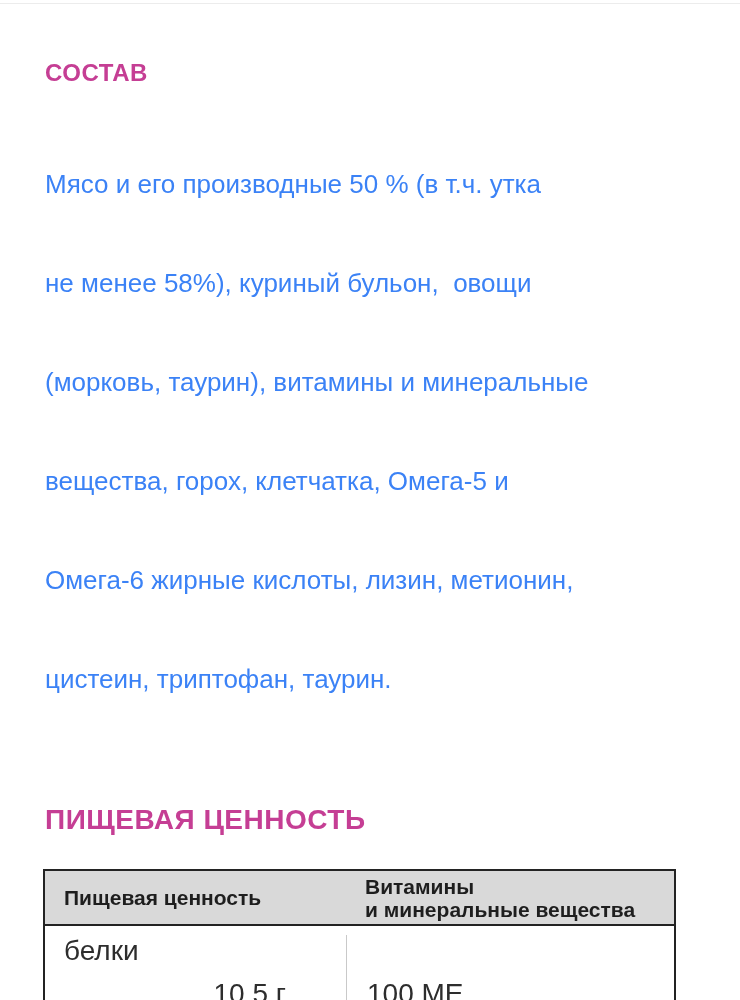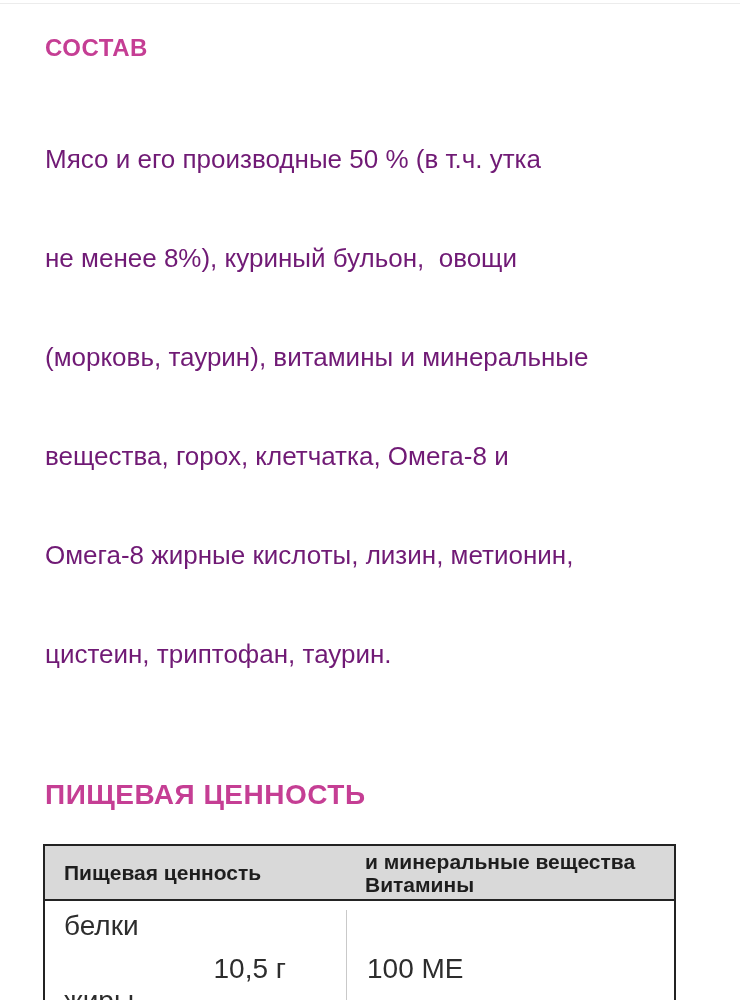--- a/index.html
+++ b/index.html
@@ -18,28 +18,28 @@
     background: #ececec;
   }
   .content { padding: 0 45px; }
 
   .section-heading {
     color: #c53e94;
     font-weight: bold;
     letter-spacing: 0.5px;
   }
   .composition-heading {
-    margin-top: 34px;
+    margin-top: 59px;
     font-size: 24px;
   }
   .composition-text {
     margin-top: 15px;
     font-size: 26px;
     line-height: 33px;
-    color: #701a75;
+    color: #3b82f6;
     white-space: pre-wrap;
   }
   .nutrition-heading {
     margin-top: 42px;
     font-size: 28px;
   }
 
   .nutrition-table {
     margin-top: 33px;
     margin-left: -2px;
@@ -95,38 +95,38 @@
 <body>
 
 <div class="top-divider"></div>
 
 <div class="content">
 
   <section>
     <h2 class="section-heading composition-heading">СОСТАВ</h2>
     <div class="composition-text">
       <div>Мясо и его производные 50 % (в т.ч. утка</div>
-      <div>не менее 8%), куриный бульон,  овощи</div>
+      <div>не менее 58%), куриный бульон,  овощи</div>
       <div>(морковь, таурин), витамины и минеральные</div>
-      <div>вещества, горох, клетчатка, Омега-8 и</div>
-      <div>Омега-8 жирные кислоты, лизин, метионин,</div>
+      <div>вещества, горох, клетчатка, Омега-5 и</div>
+      <div>Омега-6 жирные кислоты, лизин, метионин,</div>
       <div>цистеин, триптофан, таурин.</div>
     </div>
   </section>
 
   <section>
     <h2 class="section-heading nutrition-heading">ПИЩЕВАЯ ЦЕННОСТЬ</h2>
 
     <div class="nutrition-table">
 
       <div class="table-head">
         <div class="th-left">Пищевая ценность</div>
         <div class="th-right">
+          <div>Витамины</div>
           <div>и минеральные вещества</div>
-          <div>Витамины</div>
         </div>
       </div>
 
       <div class="table-body">
         <div class="col-left">
           <div class="data-row">
             <span class="label">белки</span>
             <span class="value">10,5 г</span>
           </div>
           <div class="data-row">

